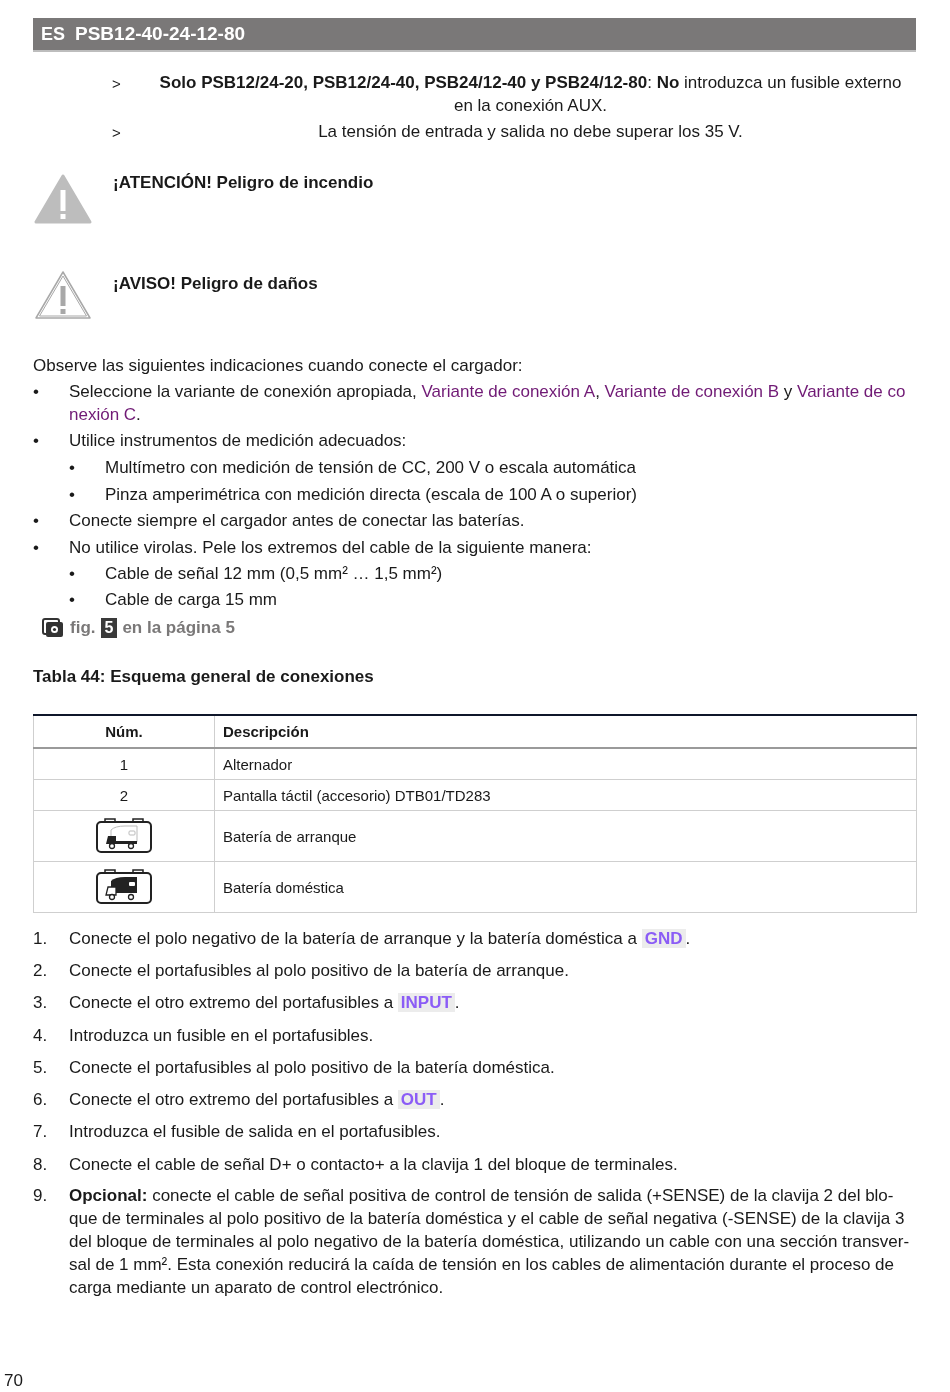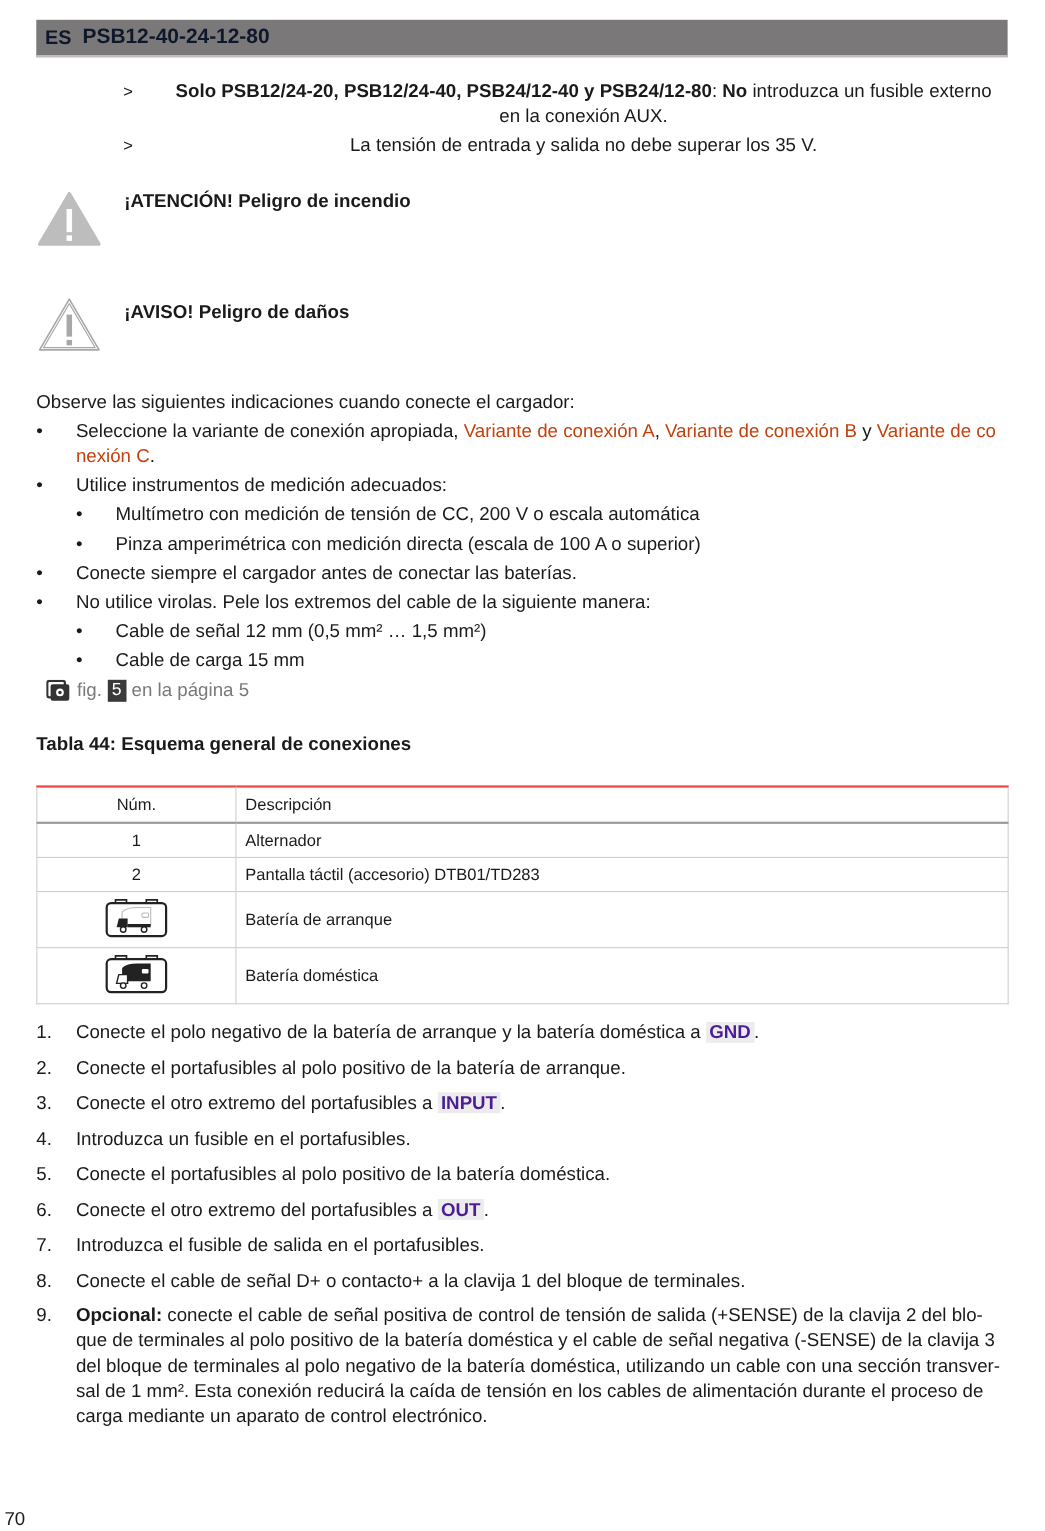--- a/index.html
+++ b/index.html
@@ -3,54 +3,54 @@
 <meta charset="utf-8">
 <style>
   html, body { margin: 0; padding: 0; background: #ffffff; }
   body {
     width: 950px; height: 1392px; position: relative; overflow: hidden;
     font-family: "Liberation Sans", sans-serif; color: #1a1a1a;
     font-size: 17px;
   }
   .header-bar {
     position: absolute; left: 33px; top: 18px; width: 883px; height: 34px;
-    background: #7a7878; color: #0f172a; font-weight: bold; font-size: 19px;
+    background: #7a7878; color: #ffffff; font-weight: bold; font-size: 19px;
     display: flex; align-items: center; padding-left: 8px; box-sizing: border-box;
     border-bottom: 2px solid #bdbdbd;
   }
   .header-bar .lang { margin-right: 10px; font-size: 18px; }
   .arrow-item { position: absolute; left: 112px; width: 800px; line-height: 23px; }
   .arrow-item .mk { position: absolute; left: 0; top: 1px; font-size: 15px; }
   .arrow-item .tx { margin-left: 37px; display: block; text-align: center; }
   b { font-weight: bold; }
   .warn { position: absolute; left: 33px; width: 880px; }
   .warn svg { position: absolute; left: 0; top: 0; }
   .warn .title { position: absolute; left: 80px; top: 0; font-weight: bold; font-size: 17px; }
   .warn .body { position: absolute; left: 80px; top: 22px; width: 800px; line-height: 23px; }
   .para { position: absolute; left: 33px; width: 880px; line-height: 23px; }
   .bul { position: absolute; width: 860px; line-height: 23px; }
   .bul .dot { position: absolute; left: 0; }
   .bul .tx { position: absolute; left: 36px; width: 845px; }
-  .link { color: #c2410c; }
-  .figref { position: absolute; left: 42px; top: 618px; font-weight: normal; color: #7a7878; font-size: 17px; display: flex; align-items: center; }
+  .link { color: #701a75; }
+  .figref { position: absolute; left: 42px; top: 618px; font-weight: bold; color: #7a7878; font-size: 17px; display: flex; align-items: center; }
   .figref .num { background: #3a3a3a; color: #fff; padding: 0 4px; margin: 0 5px; font-size: 16px; line-height: 20px; }
   .table-title { position: absolute; left: 33px; top: 667px; font-weight: bold; font-size: 17px; }
   table.conn {
     position: absolute; left: 33px; top: 714px; width: 884px;
     border-collapse: collapse; font-size: 15px;
   }
   table.conn th, table.conn td { border: 1px solid #cfcfcf; padding: 0 8px; }
-  table.conn th { height: 31px; text-align: left; font-weight: normal; border-top: 2px solid #ef4444; border-bottom: 2px solid #9a9a9a; }
+  table.conn th { height: 31px; text-align: left; font-weight: bold; border-top: 2px solid #0f172a; border-bottom: 2px solid #9a9a9a; }
   table.conn th.c1, table.conn td.c1 { width: 164px; text-align: center; }
   table.conn td { height: 30px; }
   table.conn tr.icon-row td { height: 50px; }
   .step { position: absolute; left: 33px; width: 880px; line-height: 23px; }
   .step .n { position: absolute; left: 0; }
   .step .tx { position: absolute; left: 36px; width: 845px; }
-  .code { background: #ececec; font-weight: bold; color: #4c1d95; padding: 0 3px; font-size: 17px; }
+  .code { background: #ececec; font-weight: bold; color: #8b5cf6; padding: 0 3px; font-size: 17px; }
   .page-num { position: absolute; left: 4px; top: 1371px; font-size: 17px; }
 </style>
 </head>
 <body>
 
 <div class="header-bar">
   <span class="lang">ES</span>
   <span>PSB12-40-24-12-80</span>
 </div>
 

